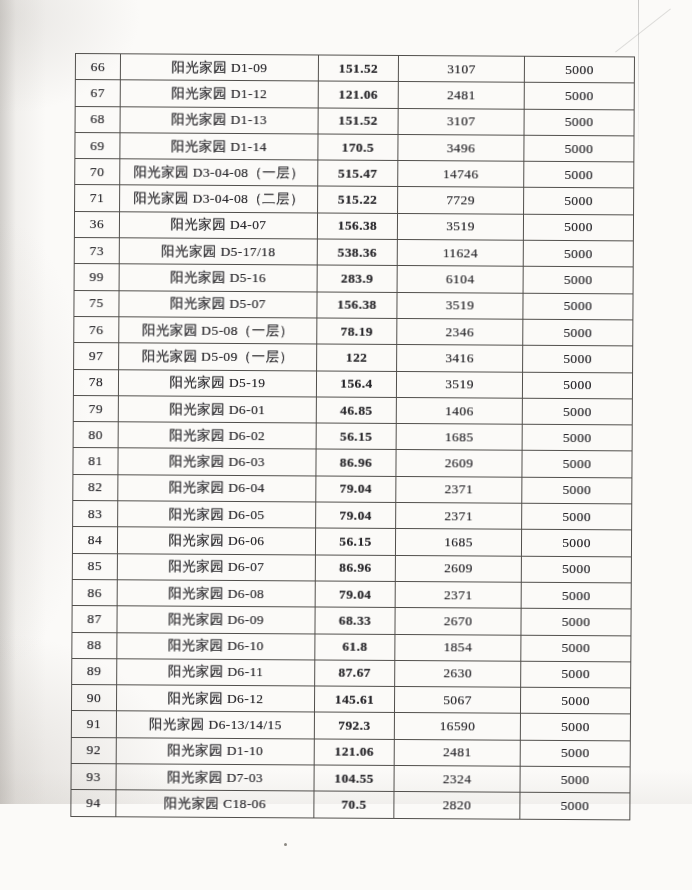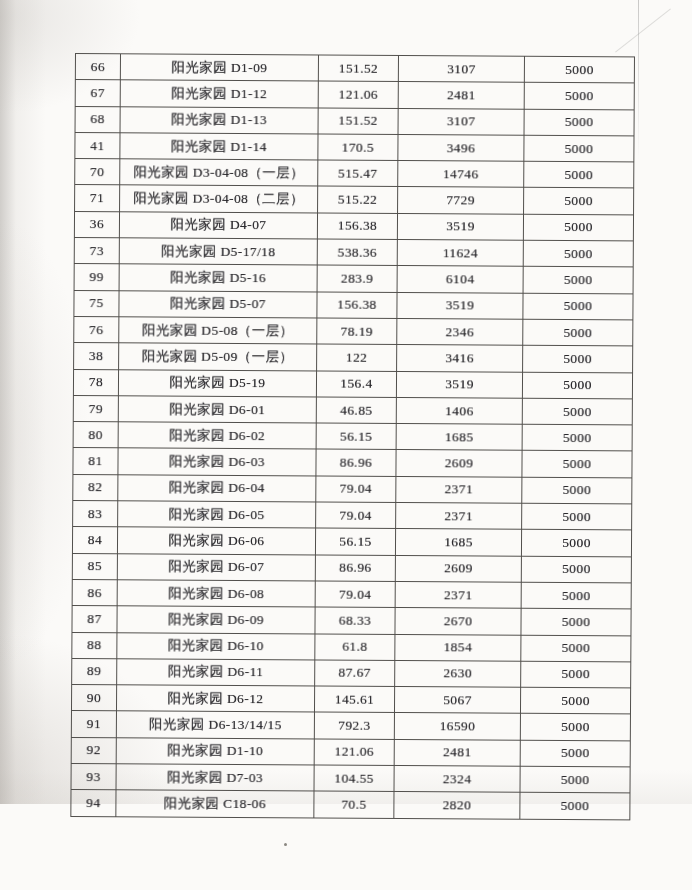--- a/index.html
+++ b/index.html
@@ -72,21 +72,21 @@
     vertical-align: middle;
     color: #27262a;
     font-size: 13.5px;
     letter-spacing: 0.4px;
     white-space: nowrap;
     overflow: hidden;
     text-shadow: 0 0 0.6px rgba(45,44,48,0.55);
   }
   td.c-seq   { width: 44px;  padding-bottom: 7px; font-size: 13px; }
   td.c-name  { width: 197px; padding-bottom: 2px; font-size: 13px; letter-spacing: 0.2px; }
-  td.c-area  { width: 79px;  padding-top: 6px; }
+  td.c-area  { width: 79px;  padding-top: 6px; font-weight: bold; }
   td.c-amount{ width: 125px; padding-bottom: 5px; }
   td.c-price { width: 109px; padding-top: 9px; }
 </style>
 </head>
 <body>
 
 <div class="page">
   <div class="crease-v"></div>
   <div class="crease-d"></div>
   <table class="sheet">
@@ -106,21 +106,21 @@
     <td class="c-price">5000</td>
   </tr>
         <tr>
     <td class="c-seq">68</td>
     <td class="c-name">阳光家园 D1-13</td>
     <td class="c-area">151.52</td>
     <td class="c-amount">3107</td>
     <td class="c-price">5000</td>
   </tr>
         <tr>
-    <td class="c-seq">41</td>
+    <td class="c-seq">69</td>
     <td class="c-name">阳光家园 D1-14</td>
     <td class="c-area">170.5</td>
     <td class="c-amount">3496</td>
     <td class="c-price">5000</td>
   </tr>
         <tr>
     <td class="c-seq">70</td>
     <td class="c-name">阳光家园 D3-04-08（一层）</td>
     <td class="c-area">515.47</td>
     <td class="c-amount">14746</td>
@@ -162,21 +162,21 @@
     <td class="c-price">5000</td>
   </tr>
         <tr>
     <td class="c-seq">76</td>
     <td class="c-name">阳光家园 D5-08（一层）</td>
     <td class="c-area">78.19</td>
     <td class="c-amount">2346</td>
     <td class="c-price">5000</td>
   </tr>
         <tr>
-    <td class="c-seq">38</td>
+    <td class="c-seq">97</td>
     <td class="c-name">阳光家园 D5-09（一层）</td>
     <td class="c-area">122</td>
     <td class="c-amount">3416</td>
     <td class="c-price">5000</td>
   </tr>
         <tr>
     <td class="c-seq">78</td>
     <td class="c-name">阳光家园 D5-19</td>
     <td class="c-area">156.4</td>
     <td class="c-amount">3519</td>

